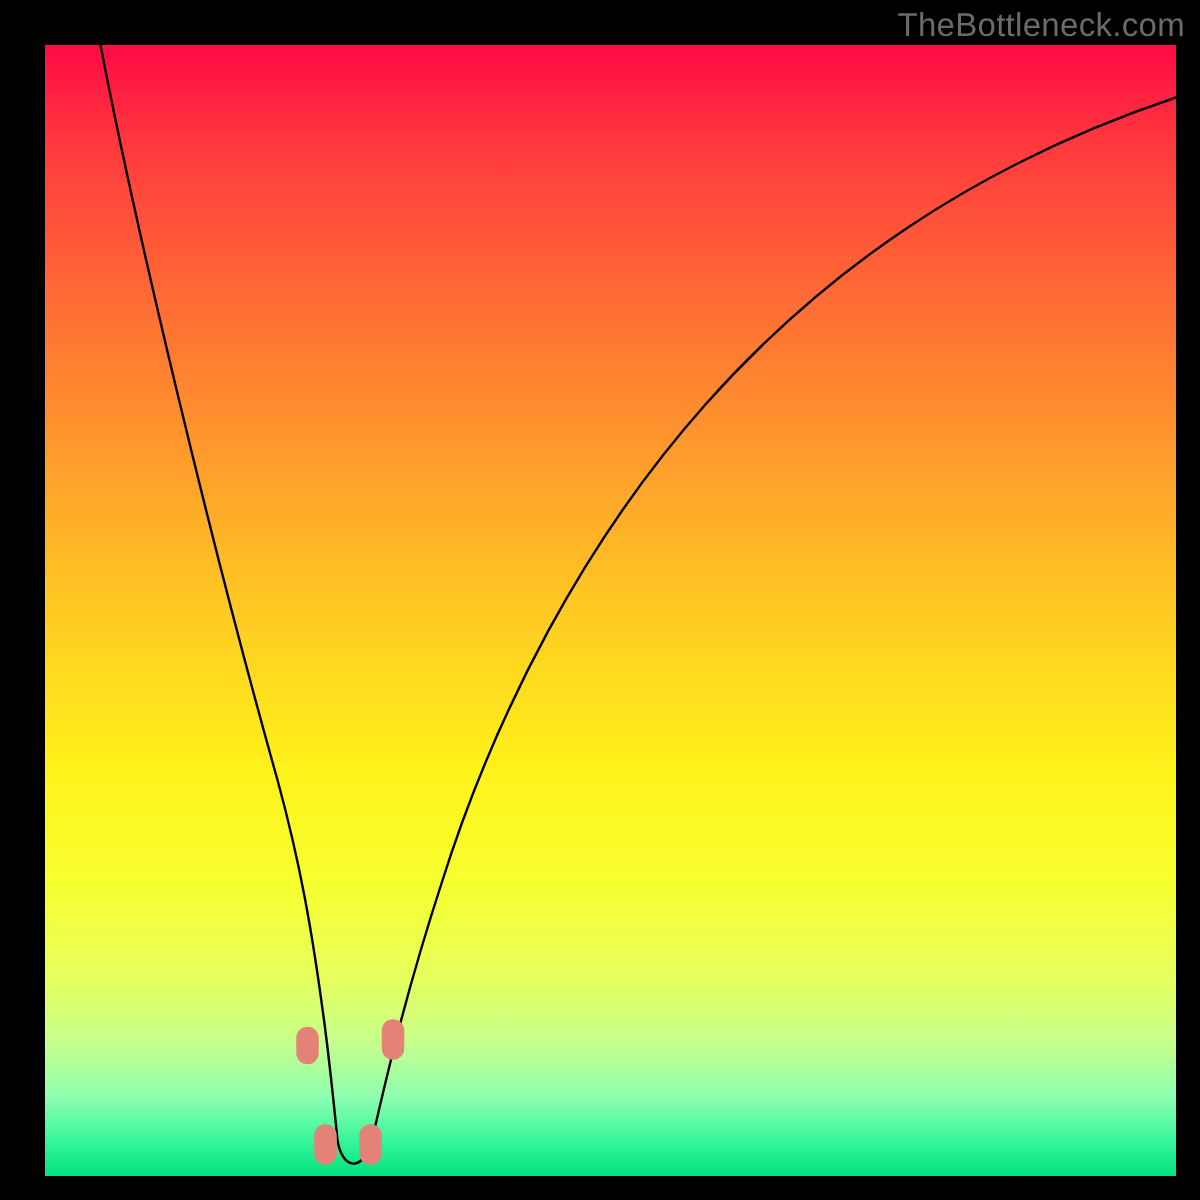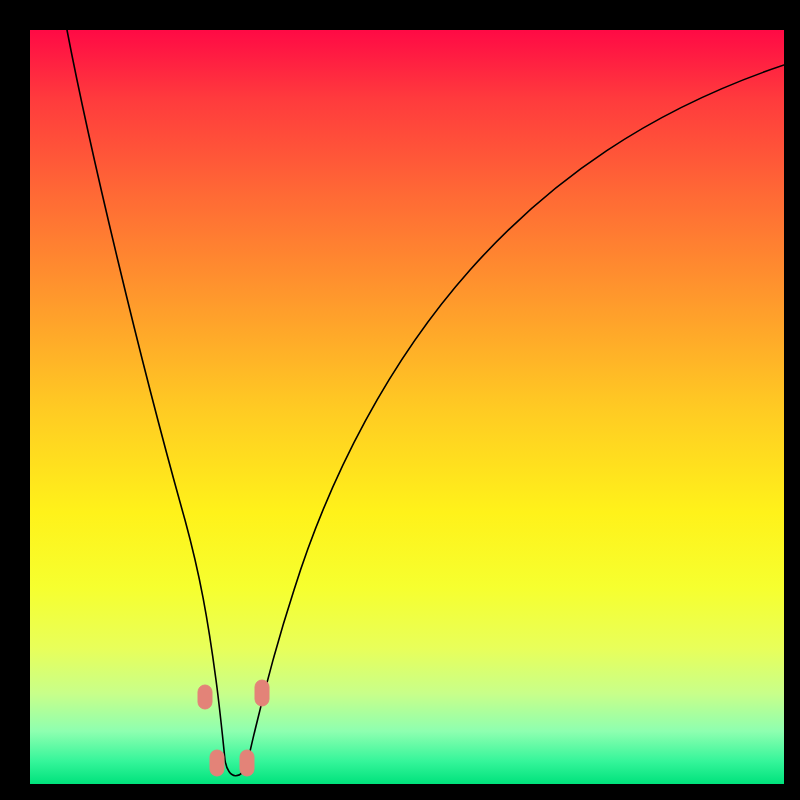--- a/index.html
+++ b/index.html
@@ -65,20 +65,21 @@
   .blob {
     fill: #e38378;
     stroke: #e38378;
   }
 </style>
 </head>
 <body>
 
 <div class="outer">
 
+  <div class="watermark">TheBottleneck.com</div>
 
   <div class="plot">
 
     <svg class="curve" viewBox="0 0 754 754" preserveAspectRatio="none">
 
       <path class="main" d="M 37 0
                C 60 120, 110 330, 155 490
                C 170 545, 178 590, 186 650
                C 190 680, 192 700, 195 730
                C 198 750, 212 752, 218 730

